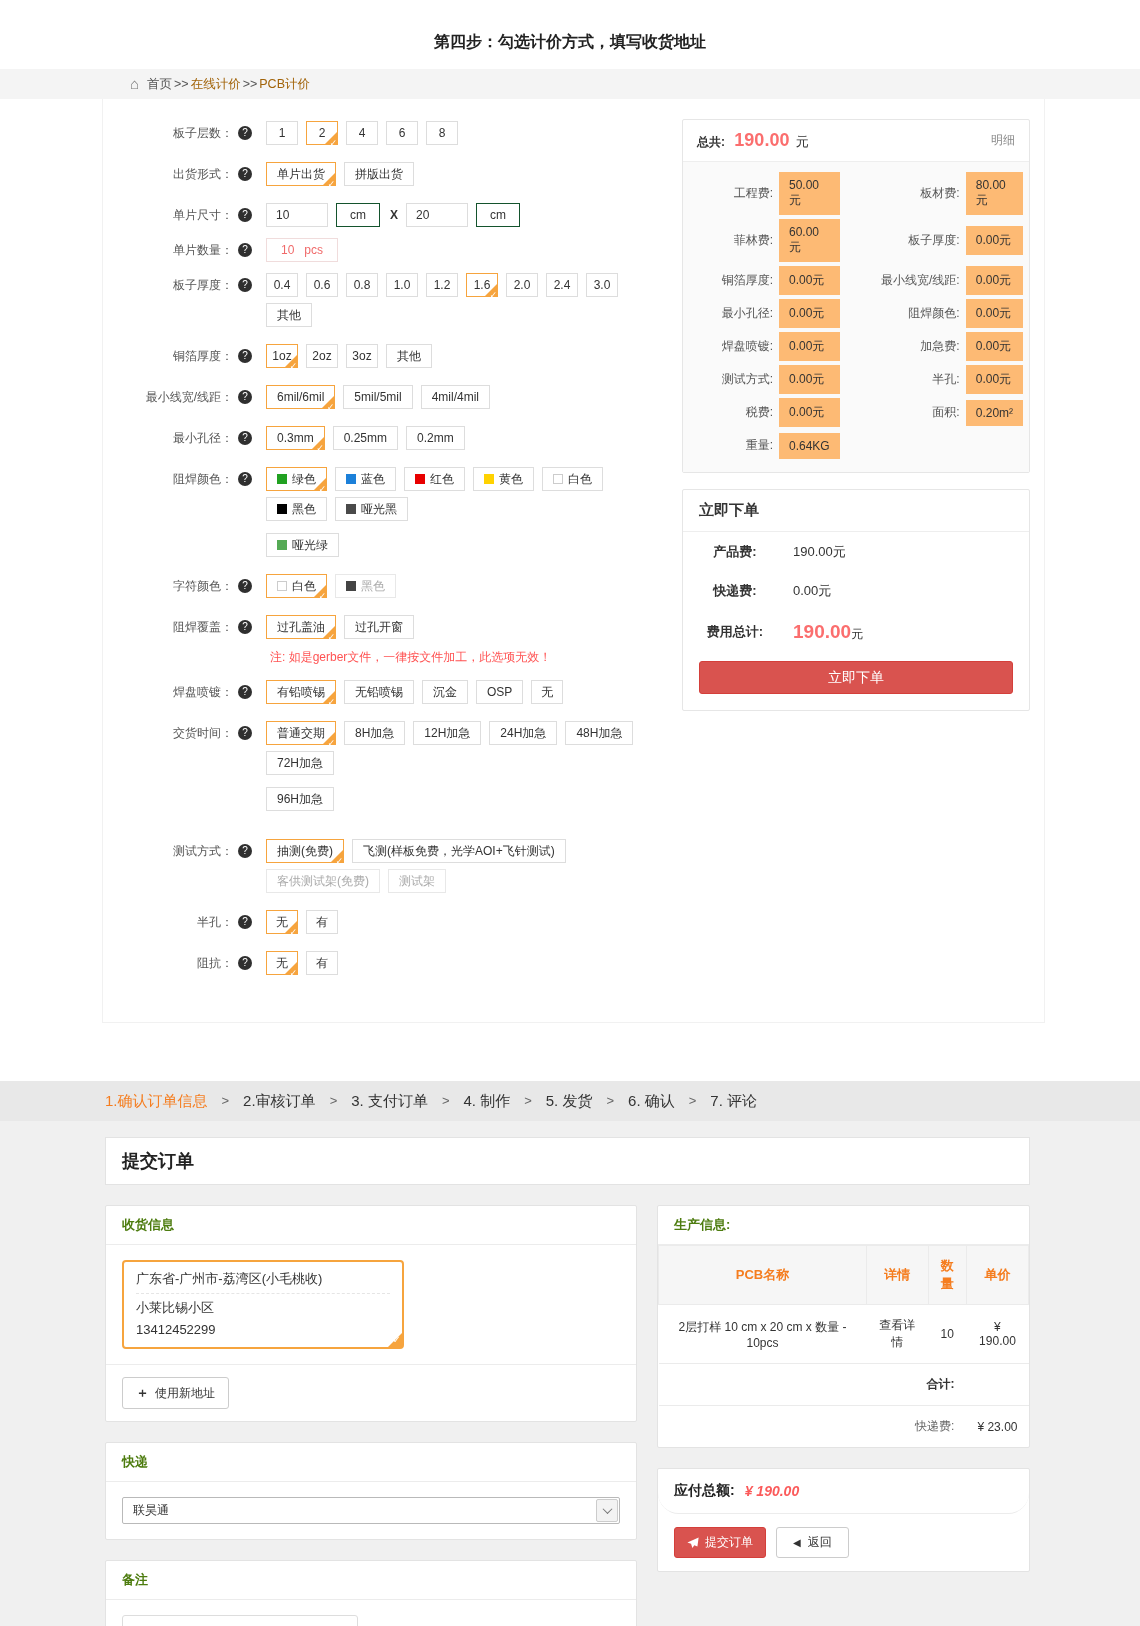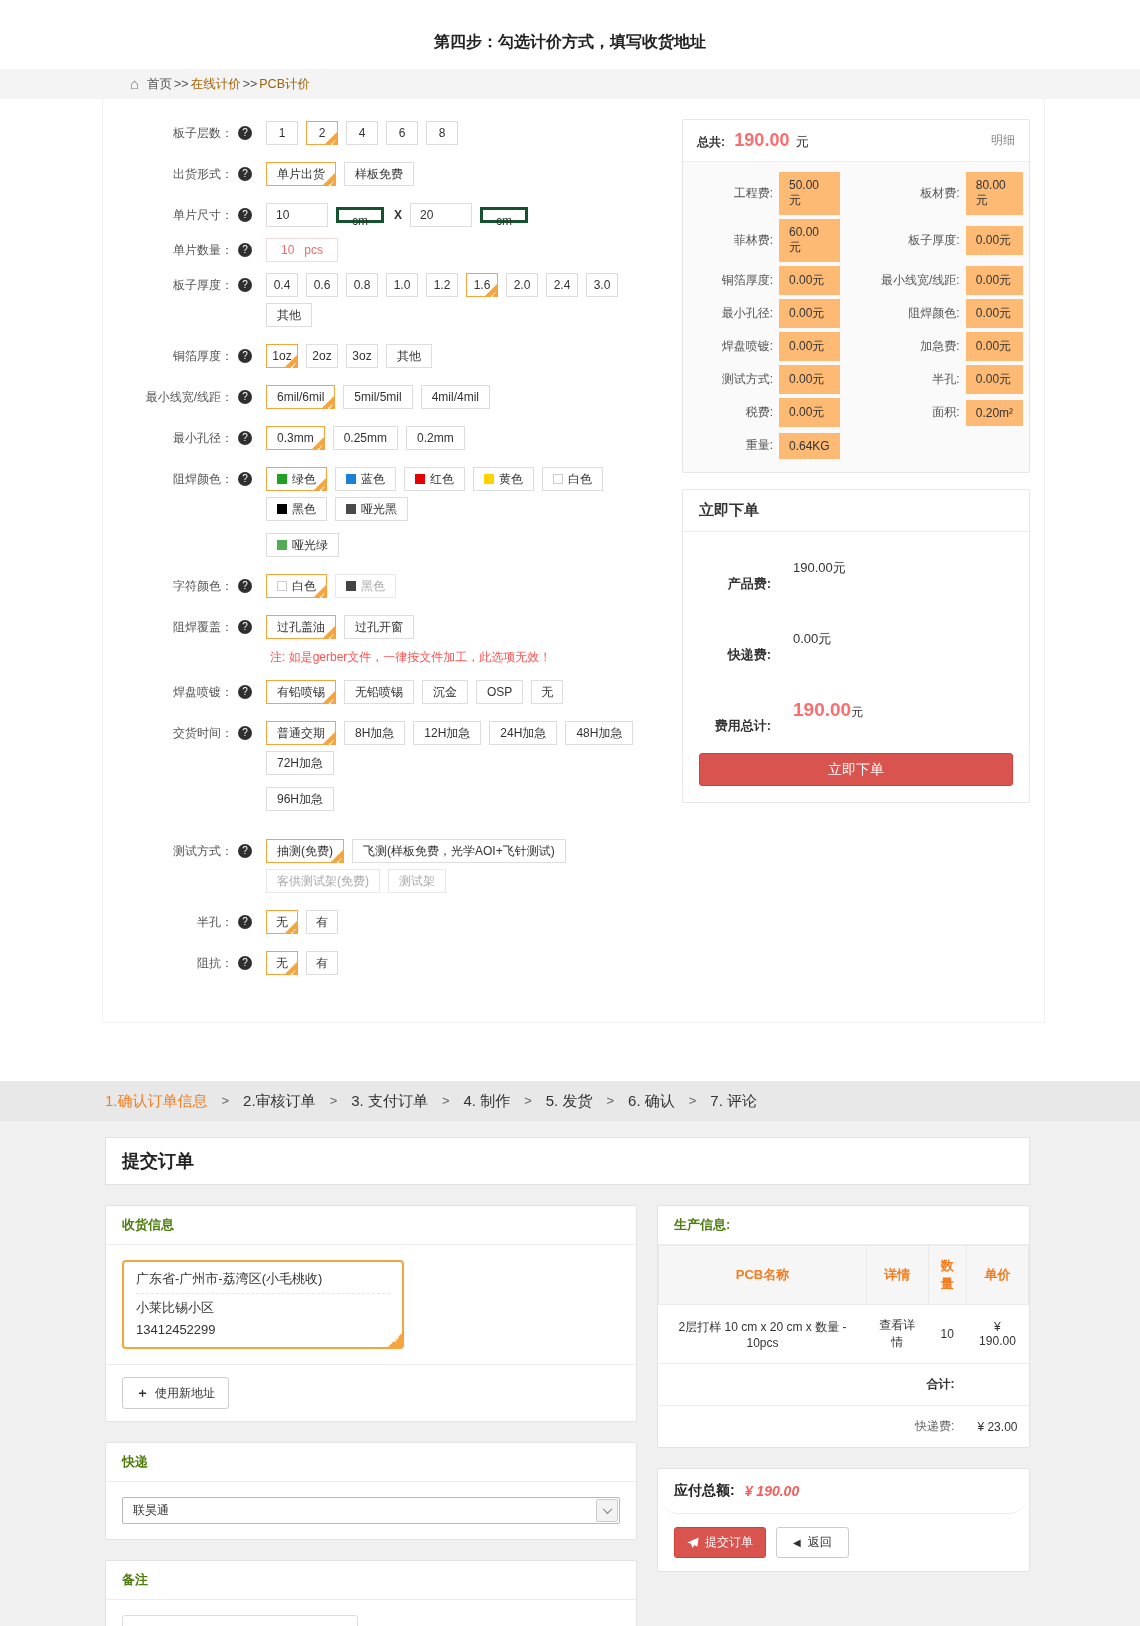--- a/index.html
+++ b/index.html
@@ -22,40 +22,40 @@
   .opt{position:relative;display:inline-flex;align-items:center;justify-content:center;border:1px solid #ddd;background:#fff;color:#333;padding:3px 10px;height:24px;margin:0 8px 6px 0;cursor:pointer;white-space:nowrap;}
   .opt.nw{min-width:32px;padding:3px 4px;}
   .opt.sel{border-color:#f6a43e;}
   .opt.sel::after{content:"";position:absolute;right:-1px;bottom:-1px;width:0;height:0;border-left:14px solid transparent;border-bottom:14px solid #f6a43e;}
   .opt.sel::before{content:"✓";position:absolute;right:0;bottom:-4px;color:#fff;font-size:9px;z-index:1;}
   .opt.mut{color:#aaa;border-color:#e8e8e8;}
   .sw{width:10px;height:10px;display:inline-block;margin-right:5px;flex:none;}
   .sw.lt{border:1px solid #ccc;}
   .brk{flex-basis:100%;height:6px;}
   .sizein{width:62px;height:24px;border:1px solid #ddd;padding:0 9px;font-size:12px;color:#333;margin-right:8px;outline:none;}
-  .unitbox{display:inline-block;border:3px solid #14532d;padding:3px 13px;height:16px;line-height:17px;margin-right:8px;}
+  .unitbox{display:inline-block;border:1px solid #14532d;padding:3px 13px;height:24px;line-height:17px;margin-right:8px;}
   .xsep{margin:0 8px 0 2px;color:#333;font-weight:bold;}
   .qtybox{display:inline-flex;align-items:center;justify-content:center;border:1px solid #f0dcdc;height:24px;min-width:72px;color:#f06a6a;cursor:pointer;}
   .qtyu{margin-left:10px;}
   .rnote{color:#ff5252;margin-left:4px;line-height:24px;white-space:nowrap;}
   
   .calc-right{width:348px;margin-left:18px;flex:none;}
   .sum-card,.ord-card{background:#fff;border:1px solid #e6e6e6;border-radius:2px;}
   .sum-h{display:flex;justify-content:space-between;align-items:center;padding:10px 14px;border-bottom:1px solid #eee;}
   .sum-lab{font-size:12px;font-weight:bold;color:#333;}
   .sum-val{font-size:18px;font-weight:bold;color:#fb6e6e;margin:0 3px 0 6px;}
   .sum-unit{font-size:13px;color:#333;}
   .detail-link{color:#888;font-size:12px;cursor:pointer;}
   .fee-grid{display:grid;grid-template-columns:96px 1fr 112px 1fr;background:#fafafa;padding:8px 8px 10px 0;align-items:center;}
   .fl{text-align:right;color:#555;padding:8px 6px 8px 0;}
   .fv{background:#fdba74;padding:6px 10px;margin:2px 14px 2px 0;color:#333;}
   .ord-card{margin-top:16px;}
   .ord-h{padding:11px 16px;font-size:15px;font-weight:bold;border-bottom:1px solid #eee;}
   .ord-row{display:flex;align-items:center;padding:11px 16px 10px;font-size:13px;}
-  .ord-lab{width:72px;text-align:right;font-weight:bold;color:#333;flex:none;margin-top:32px;}
+  .ord-lab{width:72px;text-align:center;font-weight:bold;color:#333;flex:none;}
   .ord-val{margin-left:22px;color:#333;}
   .ord-val.big{color:#fb6e6e;font-size:19px;font-weight:bold;}
   .ord-val.big .yuan{font-size:12px;font-weight:normal;color:#333;}
   .btn-order{display:block;width:calc(100% - 32px);margin:8px 16px 16px;background:#d9534f;border:1px solid #d43f3a;color:#fff;font-size:14px;height:33px;border-radius:3px;cursor:pointer;font-family:inherit;}
   
   .checkout{margin-top:58px;background:#f0f0f0;padding-bottom:4px;}
   .steps{background:#e8e8e8;height:40px;line-height:40px;padding-left:105px;font-size:15px;color:#333;display:flex;align-items:center;gap:14px;}
   .step.act{color:#f57d1f;}
   .ssep{color:#666;font-size:13px;}
   .page-head{margin:16px 110px 0 105px;background:#fff;border:1px solid #e3e3e3;padding:11px 16px;font-size:18px;font-weight:bold;color:#222;}
@@ -121,21 +121,21 @@
             <span class="opt nw">4</span>
             <span class="opt nw">6</span>
             <span class="opt nw">8</span>
           </div>
         </div>
         <div class="crow">
           <span class="clab">出货形式：</span>
           <span class="q">?</span>
           <div class="copts">
             <span class="opt sel">单片出货</span>
-            <span class="opt">样板免费</span>
+            <span class="opt">拼版出货</span>
           </div>
         </div>
         <div class="crow">
           <span class="clab">单片尺寸：</span>
           <span class="q">?</span>
           <div class="copts">
             <input class="sizein" value="10" style="">
             <span class="unitbox">cm</span>
             <span class="xsep">X</span>
             <input class="sizein" value="20" style="">

